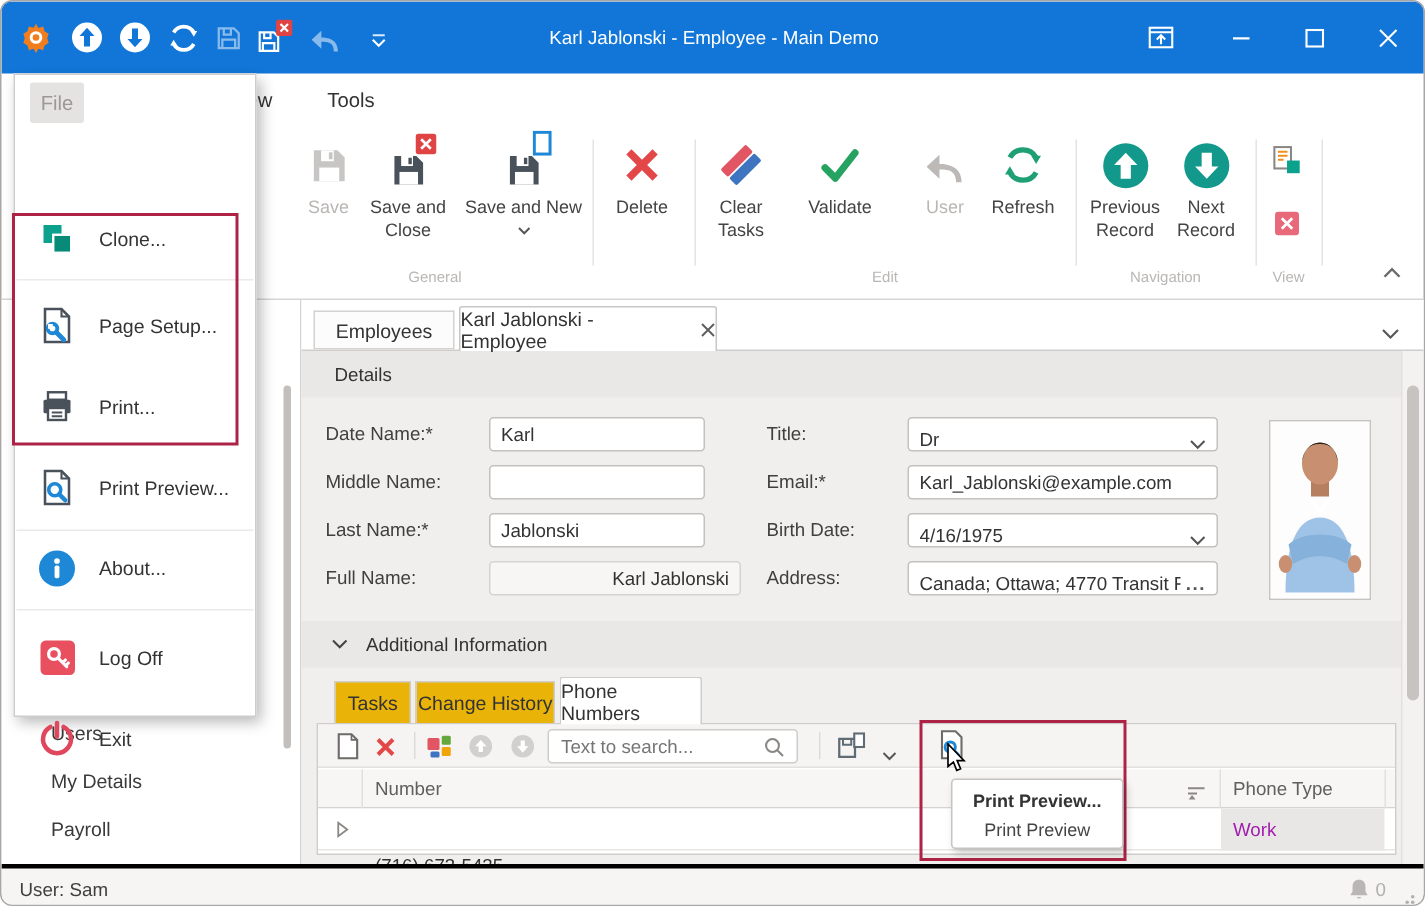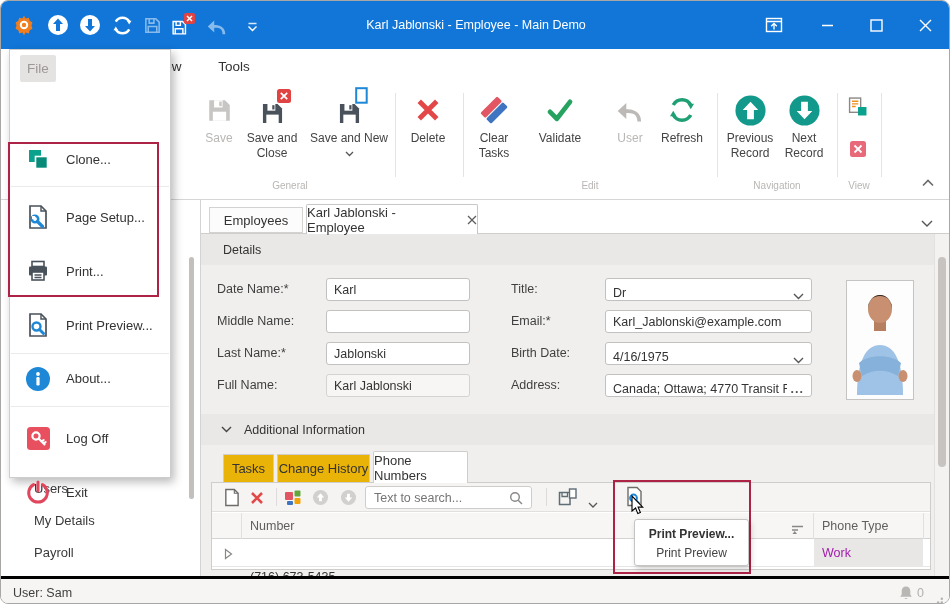--- a/index.html
+++ b/index.html
@@ -324,21 +324,21 @@
     <span>Details</span>
   </div>
 
   <div class="abs flabel" style="left:216px;top:277px;width:105px;">Date Name:*</div>
   <input class="abs tinput" style="left: 325px; top: 277px; width: 144px;" readonly="" value="Karl">
   <div class="abs flabel" style="left:216px;top:309px;width:105px;">Middle Name:</div>
   <input class="abs tinput" style="left: 325px; top: 309px; width: 144px;" readonly="" value="">
   <div class="abs flabel" style="left:216px;top:341px;width:105px;">Last Name:*</div>
   <input class="abs tinput" style="left: 325px; top: 341px; width: 144px;" readonly="" value="Jablonski">
   <div class="abs flabel" style="left:216px;top:373px;width:105px;">Full Name:</div>
-  <input class="abs tinput" style="left: 325px; top: 373px; width: 144px; background: rgb(247, 246, 245); border-color: rgb(213, 211, 209);" readonly="" value="Karl Jablonski">
+  <input class="abs tinput" style="left: 325px; top: 373px; width: 168px; background: rgb(247, 246, 245); border-color: rgb(213, 211, 209); text-align: right;" readonly="" value="Karl Jablonski">
 
   <div class="abs flabel" style="left:510px;top:277px;width:90px;">Title:</div>
   <div class="abs combo" style="left:604px;top:277px;width:207px;">
     <span class="cval">Dr</span>
     <svg width="11" height="7" viewBox="0 0 11 7" fill="none">
         <path d="M1 1l4.5 4.5L10 1" stroke="#555" stroke-width="1.4"></path>
       </svg>
   </div>
   <div class="abs flabel" style="left:510px;top:309px;width:90px;">Email:*</div>
   <input class="abs tinput" style="left: 604px; top: 309px; width: 207px;" readonly="" value="Karl_Jablonski@example.com">

